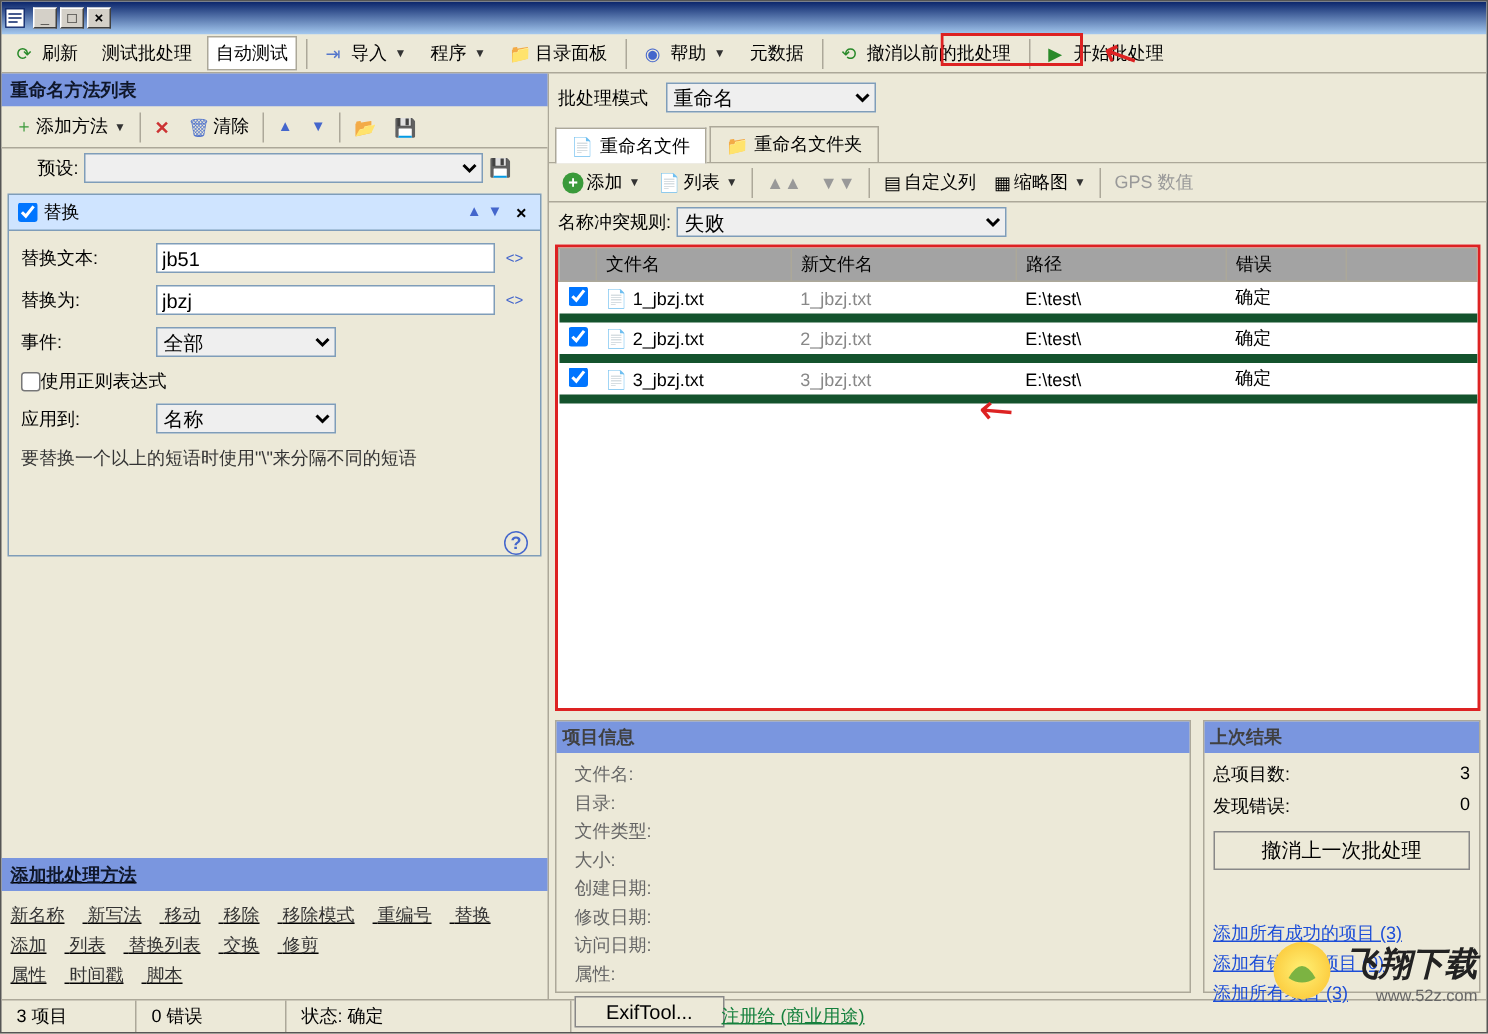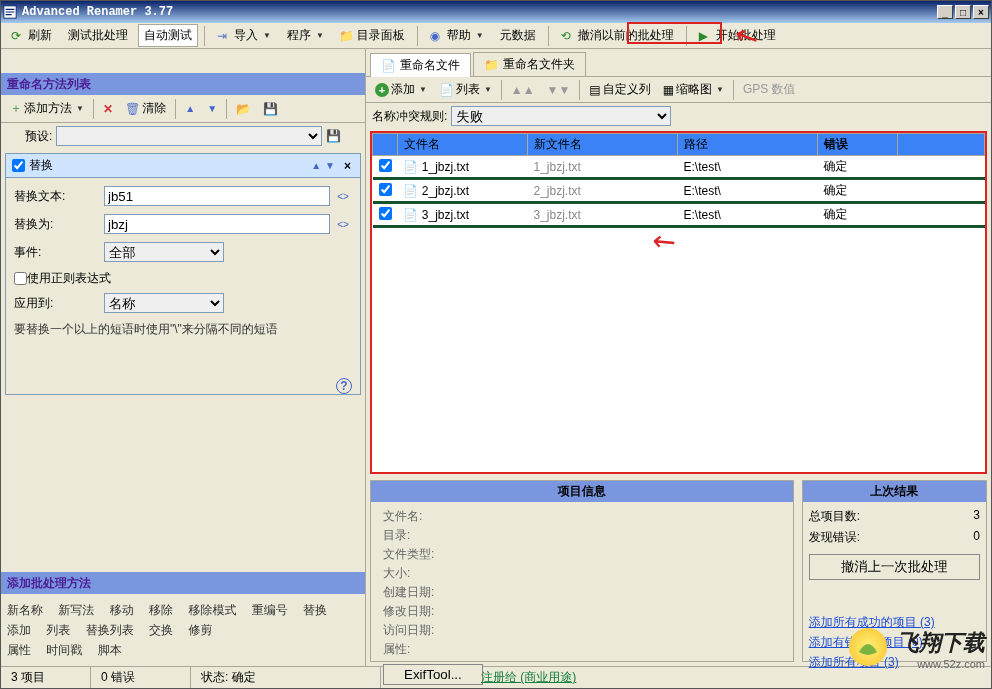--- a/index.html
+++ b/index.html
@@ -17,21 +17,21 @@
 .icon-refresh { color: #2a8a2a; }
 .icon-play { color: #2a8a2a; }
 .icon-import { color: #5577cc; }
 .icon-folder { color: #eec34e; }
 .icon-help { color: #4466cc; }
 .icon-undo { color: #2a8a2a; }
 .dropdown-arrow { font-size: 8px; color: #333; margin-left: 2px; }
 .content { display: flex; height: calc(100% - 70px); }
 .left-panel { width: 365px; display: flex; flex-direction: column; border-right: 1px solid #aca899; }
 .right-panel { flex: 1; display: flex; flex-direction: column; }
-.panel-header { background: #7a96df; color: #4c1d95; padding: 3px 6px; font-weight: bold; height: 22px; display: flex; align-items: center; margin-top: 24px; }
+.panel-header { background: #7a96df; color: #0f172a; padding: 3px 6px; font-weight: bold; height: 22px; display: flex; align-items: center; }
 .method-toolbar { background: #ece9d8; height: 28px; display: flex; align-items: center; padding: 2px 4px; gap: 2px; border-bottom: 1px solid #aca899; }
 .mtbtn { display: flex; align-items: center; gap: 2px; padding: 2px 4px; cursor: pointer; border: 1px solid transparent; }
 .icon-x { color: #cc3333; font-weight: bold; }
 .icon-trash { color: #5577cc; }
 .icon-arrow { color: #4466cc; font-size: 10px; }
 .icon-disk { color: #5577cc; }
 .preset-row { padding: 3px 24px; display: flex; align-items: center; gap: 4px; }
 .preset-row select { flex: 1; height: 20px; border: 1px solid #7f9db9; }
 .method-box { margin: 4px; border: 1px solid #7f9db9; background: #ece9d8; }
 .method-title { background: #cfe4ff; border-bottom: 1px solid #7f9db9; padding: 3px 6px; display: flex; align-items: center; }
@@ -41,46 +41,46 @@
 .method-title .close { font-weight: bold; cursor: pointer; margin-left: 4px; padding: 0 3px; }
 .method-body { padding: 8px; }
 .form-row { display: flex; align-items: center; margin-bottom: 8px; }
 .form-row .lbl { width: 90px; }
 .form-row input[type=text] { flex: 1; height: 20px; border: 1px solid #7f9db9; padding: 0 3px; }
 .form-row select { width: 120px; height: 20px; border: 1px solid #7f9db9; }
 .tag-btn { width: 18px; height: 18px; color: #4466cc; display: flex; align-items: center; justify-content: center; margin-left: 4px; cursor: pointer; font-size: 10px; }
 .chkrow { display: flex; align-items: center; margin-bottom: 6px; }
 .hint { color: #333; margin-top: 6px; }
 .help-icon { float: right; color: #4466cc; width: 16px; height: 16px; border: 1px solid #4466cc; border-radius: 50%; text-align: center; line-height: 14px; font-weight: bold; cursor: pointer; }
-.add-methods { margin-top: auto; }
+.add-methods { margin-top: auto; text-decoration: underline; }
 .add-methods .panel-header { background: #7a96df; }
 .add-list { padding: 6px; line-height: 20px; color: #333; }
 .add-list span { margin-right: 12px; cursor: pointer; }
 .batch-mode-row { padding: 6px; display: flex; align-items: center; gap: 12px; }
 .batch-mode-row select { width: 140px; height: 20px; border: 1px solid #7f9db9; }
 .file-tabs { display: flex; border-bottom: 1px solid #aca899; padding: 3px 4px 0 4px; gap: 2px; }
 .file-tab { padding: 3px 10px; border: 1px solid #aca899; border-bottom: none; background: #ece9d8; display: flex; align-items: center; gap: 4px; cursor: pointer; }
 .file-tab.active { background: #fff; position: relative; top: 1px; }
 .file-toolbar { background: #ece9d8; height: 26px; display: flex; align-items: center; padding: 2px 4px; gap: 2px; border-bottom: 1px solid #aca899; }
 .icon-add-green { width: 14px; height: 14px; background: #3a9a3a; border-radius: 50%; color: white; display: flex; align-items: center; justify-content: center; font-weight: bold; font-size: 11px; }
 .conflict-row { padding: 3px 6px; display: flex; align-items: center; gap: 4px; }
 .conflict-row select { width: 220px; height: 20px; border: 1px solid #7f9db9; }
 .file-table-wrap { flex: 1; overflow: auto; background: #fff; border: 2px solid #d22; margin: 2px 4px; position: relative; }
 .file-table { width: 100%; border-collapse: collapse; font-size: 12px; }
-.file-table th { background: #3b82f6; border: 1px solid #aca899; padding: 2px 6px; text-align: left; font-weight: normal; height: 20px; }
-.file-table td { border-bottom: 3px solid #14532d; padding: 2px 6px; height: 19px; }
+.file-table th { background: #a3a3a3; border: 1px solid #aca899; padding: 2px 6px; text-align: left; font-weight: normal; height: 20px; }
+.file-table td { border-bottom: 6px solid #14532d; padding: 2px 6px; height: 19px; }
 .file-table tbody tr { background: #fff; }
 .newname { color: #888; }
 .red-arrow { position: absolute; color: #d22; font-size: 28px; pointer-events: none; }
 .arrow-toolbar { left: 735px; top: 20px; transform: rotate(-25deg); position: fixed; }
 .arrow-table { left: 280px; top: 92px; transform: rotate(-40deg); }
 .red-box-toolbar { position: fixed; left: 627px; top: 22px; width: 95px; height: 22px; border: 2px solid #d22; pointer-events: none; }
 .bottom-info { display: flex; padding: 4px; gap: 8px; height: 190px; }
 .info-panel { border: 1px solid #aca899; background: #ece9d8; display: flex; flex-direction: column; }
-.info-panel .hdr { background: #7a96df; color: #000000; padding: 2px 4px; font-weight: bold; text-align: center; }
+.info-panel .hdr { background: #7a96df; color: #404040; padding: 2px 4px; font-weight: bold; }
 .info-left { flex: 2.3; }
 .info-right { flex: 1; }
 .info-body { padding: 6px 12px; color: #666; font-size: 12px; flex: 1; }
 .info-body .row { display: flex; margin-bottom: 2px; }
 .info-body .k { width: 70px; }
 .exif-btn { margin-top: 4px; padding: 2px 20px; border: 1px solid #888; background: #ece9d8; cursor: pointer; }
 .result-body { padding: 6px; }
 .result-row { display: flex; justify-content: space-between; margin-bottom: 4px; }
 .undo-btn { width: 100%; padding: 3px; border: 1px solid #888; background: #ece9d8; cursor: pointer; margin: 4px 0; }
 .link { color: #1d4ed8; text-decoration: underline; cursor: pointer; margin-bottom: 3px; display: block; }
@@ -98,21 +98,20 @@
 </head>
 <body>
 
 <div class="titlebar">
   <span class="icon">
     <svg class="ico" viewBox="0 0 16 16">
         <rect x="1" y="1" width="14" height="14" fill="#fff" stroke="#0a246a"></rect>
         <path d="M3 5 L13 5 M3 8 L13 8 M3 11 L10 11" stroke="#0a246a" stroke-width="1.2"></path>
       </svg>
   </span>
-  <span class="title">Advanced Renamer 3.77</span>
   <div class="winbtns">
     <div class="winbtn">_</div>
     <div class="winbtn">□</div>
     <div class="winbtn">×</div>
   </div>
 </div>
 
 <div class="maintoolbar">
   <div class="tbtn">
       <span class="tbicon icon-refresh">⟳</span>
@@ -256,20 +255,24 @@
         <span>交换</span>
         <span>修剪</span><br>
         <span>属性</span>
         <span>时间戳</span>
         <span>脚本</span>
       </div>
     </div>
   </div>
 
   <div class="right-panel">
+    <div class="batch-mode-row">
+      <span>批处理模式</span>
+      <select><option>重命名</option></select>
+    </div>
     <div class="file-tabs">
       <div class="file-tab active">
           <span>📄</span>
           <span>重命名文件</span>
         </div>
       <div class="file-tab">
           <span>📁</span>
           <span>重命名文件夹</span>
         </div>
     </div>
@@ -312,21 +315,21 @@
     </div>
 
     <div class="file-table-wrap">
       <table class="file-table">
         <thead>
           <tr>
             <th style="width:22px;"></th>
             <th style="width:130px;">文件名</th>
             <th style="width:150px;">新文件名</th>
             <th style="width:140px;">路径</th>
-            <th style="width:80px;font-weight:bold;">错误</th>
+            <th style="width:80px;">错误</th>
             <th></th>
           </tr>
         </thead>
         <tbody id="file-rows">
             <tr>
               <td><input type="checkbox" checked="" style=""></td>
     <td><span>📄</span> 1_jbzj.txt</td>
     <td class="newname">1_jbzj.txt</td>
     <td>E:\test\</td>
     <td>确定</td>

